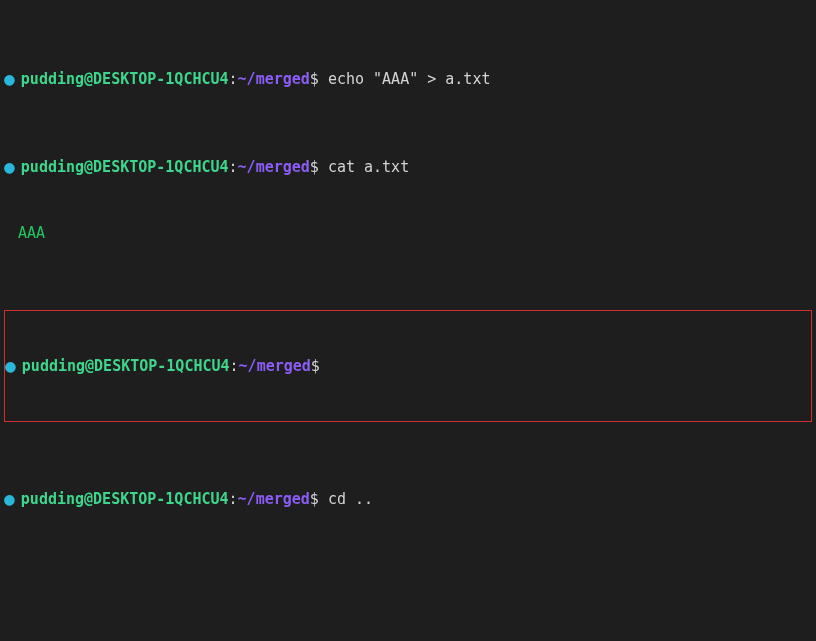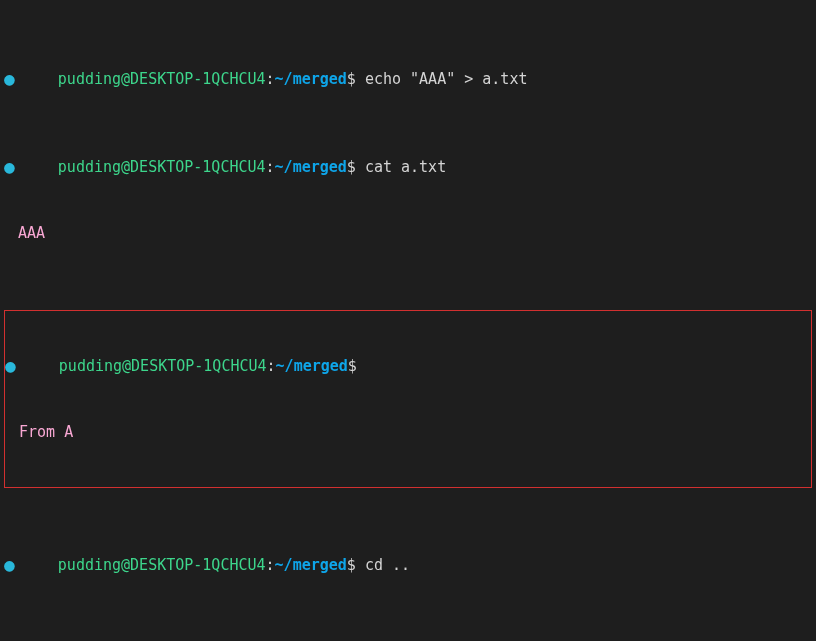--- a/index.html
+++ b/index.html
@@ -24,26 +24,26 @@
     padding: 0 4px;
   }
   .bullet {
     color: #29b8db;
     margin-right: 6px;
     font-size: 18px;
     line-height: 18px;
     position: relative;
     top: 1px;
   }
-  .user { color: #3dd68c; font-weight: normal; margin-left: 37px; }
+  .user { color: #3dd68c; font-weight: bold; }
   .colon { color: #d4d4d4; }
-  .path { color: #0ea5e9; font-weight: bold; }
+  .path { color: #8b5cf6; font-weight: bold; }
   .dollar { color: #d4d4d4; }
   .cmd { color: #d4d4d4; }
-  .output { color: #f9a8d4; padding-left: 18px; }
+  .output { color: #22c55e; padding-left: 18px; }
   .highlight-box {
     border: 1px solid #d23030;
     margin: 0 4px;
     padding: 0;
   }
   .highlight-box .line { padding: 0 0 0 0; }
   .highlight-box .output { padding-left: 14px; }
 </style>
 </head>
 <body>
@@ -59,21 +59,20 @@
     <span class="bullet">●</span>
     <span class="user">pudding@DESKTOP-1QCHCU4</span><span class="colon">:</span><span class="path">~/merged</span><span class="dollar">$</span><span>&nbsp;</span><span class="cmd">cat a.txt</span>
   </div>
   <div class="output">AAA</div>
 
   <div class="highlight-box">
     <div class="line">
       <span class="bullet">●</span>
       <span class="user">pudding@DESKTOP-1QCHCU4</span><span class="colon">:</span><span class="path">~/merged</span><span class="dollar">$</span><span>&nbsp;</span>
     </div>
-    <div class="output">From A</div>
   </div>
 
   <div class="line">
     <span class="bullet">●</span>
     <span class="user">pudding@DESKTOP-1QCHCU4</span><span class="colon">:</span><span class="path">~/merged</span><span class="dollar">$</span><span>&nbsp;</span><span class="cmd">cd ..</span>
   </div>
 
   
 
   

